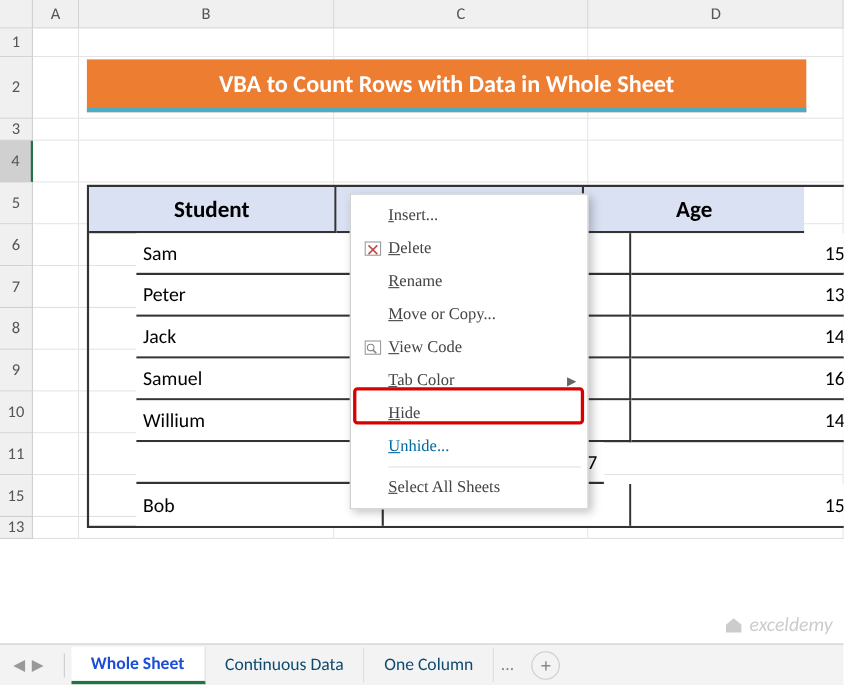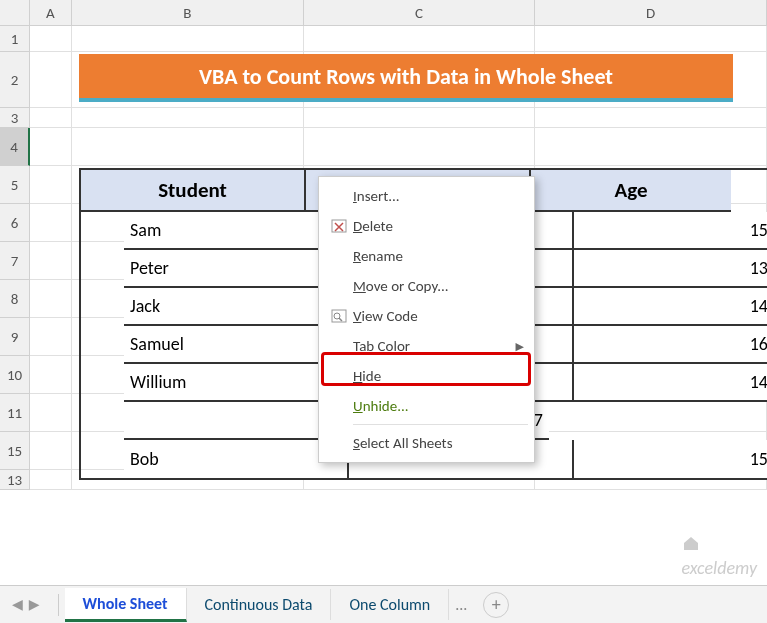--- a/index.html
+++ b/index.html
@@ -39,42 +39,42 @@
     .data-table .d-row { display: flex; padding-left: 43px; }
     .data-table .d-cell { height: 38px; border-right: 2px solid #333; border-bottom: 2px solid #333; display: flex; align-items: center; font-size: 18px; padding: 0 6px; background: #fff; }
     .data-table .d-cell:last-child { border-right: none; }
     .data-table .d-row:last-child .d-cell { border-bottom: none; }
     .c-student { width: 225px; }
     .c-id { width: 225px; }
     .c-age { width: 200px; justify-content: flex-end; }
     
     
     .context-menu { position: absolute; left: 318px; top: 176px; width: 217px; background: #fff; border: 1px solid #ccc; box-shadow: 3px 3px 8px rgba(0,0,0,0.25); font-size: 15px; color: #444; padding: 4px 0; }
-    .menu-item { display: flex; align-items: center; height: 30px; padding: 0 10px 0 6px; cursor: default; }
+    .menu-item { display: flex; align-items: center; height: 30px; padding: 0 10px 0 6px; cursor: default; font-family: Liberation Serif, serif; }
     .menu-icon { width: 28px; display: flex; align-items: center; justify-content: center; color: #888; font-size: 14px; }
     .menu-label { flex: 1; }
     .menu-label u { text-decoration: underline; }
     .menu-arrow { color: #666; font-size: 11px; }
-    .menu-item.disabled { color: #4d7c0f; }
+    .menu-item.disabled { color: #0369a1; }
     .menu-sep { height: 1px; background: #e0e0e0; margin: 3px 6px 3px 34px; }
     .menu-item.highlighted-vc { }
     .vc-box { position: absolute; left: 321px; top: 352px; width: 210px; height: 34px; border: 3px solid #d90000; border-radius: 4px; pointer-events: none; }
     
     
     .sheet-tabs { position: absolute; left: 0; bottom: 0; width: 767px; height: 38px; background: #f3f3f3; border-top: 1px solid #ccc; display: flex; align-items: center; }
     .tab-nav { display: flex; gap: 6px; padding: 0 12px; color: #999; font-size: 14px; }
     .tab-nav span { cursor: pointer; }
     .tab-sep { width: 1px; height: 22px; background: #ccc; margin: 0 6px; }
     .tab { padding: 6px 18px; font-size: 16px; color: #0c4a6e; border-right: 1px solid #ddd; cursor: pointer; }
     .tab.active { background: #fff; color: #1d4ed8; font-weight: bold; border-bottom: 3px solid #217346; margin-bottom: -1px; }
     .tab-dots { padding: 0 6px; color: #888; }
     .tab-add { width: 26px; height: 26px; border: 1px solid #ccc; border-radius: 50%; display: flex; align-items: center; justify-content: center; margin-left: 10px; color: #888; font-size: 18px; cursor: pointer; }
     
     
-    .watermark { position: absolute; right: 10px; bottom: 44px; font-size: 18px; color: #ccc; font-style: italic; display: flex; align-items: flex-start; gap: 4px; flex-direction: column; }
+    .watermark { position: absolute; right: 10px; bottom: 44px; font-size: 18px; color: #ccc; font-style: italic; display: flex; align-items: center; gap: 4px; }
     .watermark-icon { width: 20px; height: 20px; display:inline-flex; align-items:center; justify-content:center; }
     
     svg { display: block; }
   </style>
 </head>
 <body>
 
 <div class="grid">
   <div class="col-headers">
     <div class="corner"></div>

